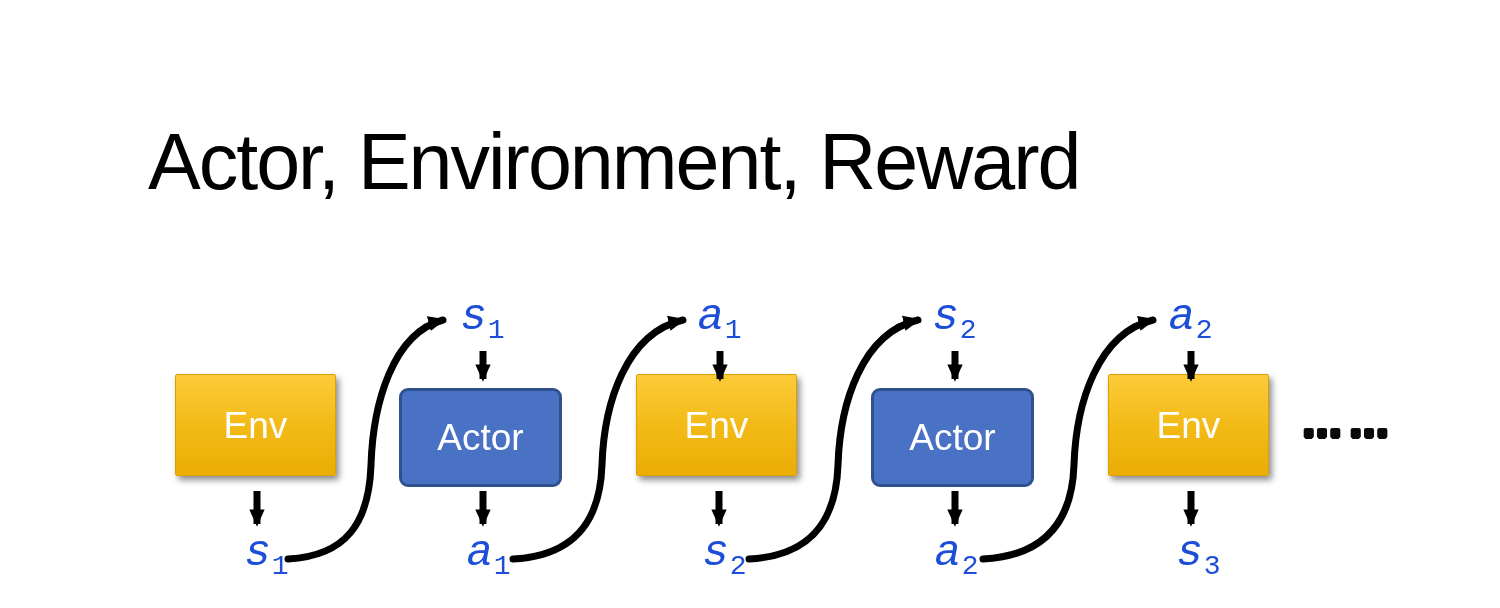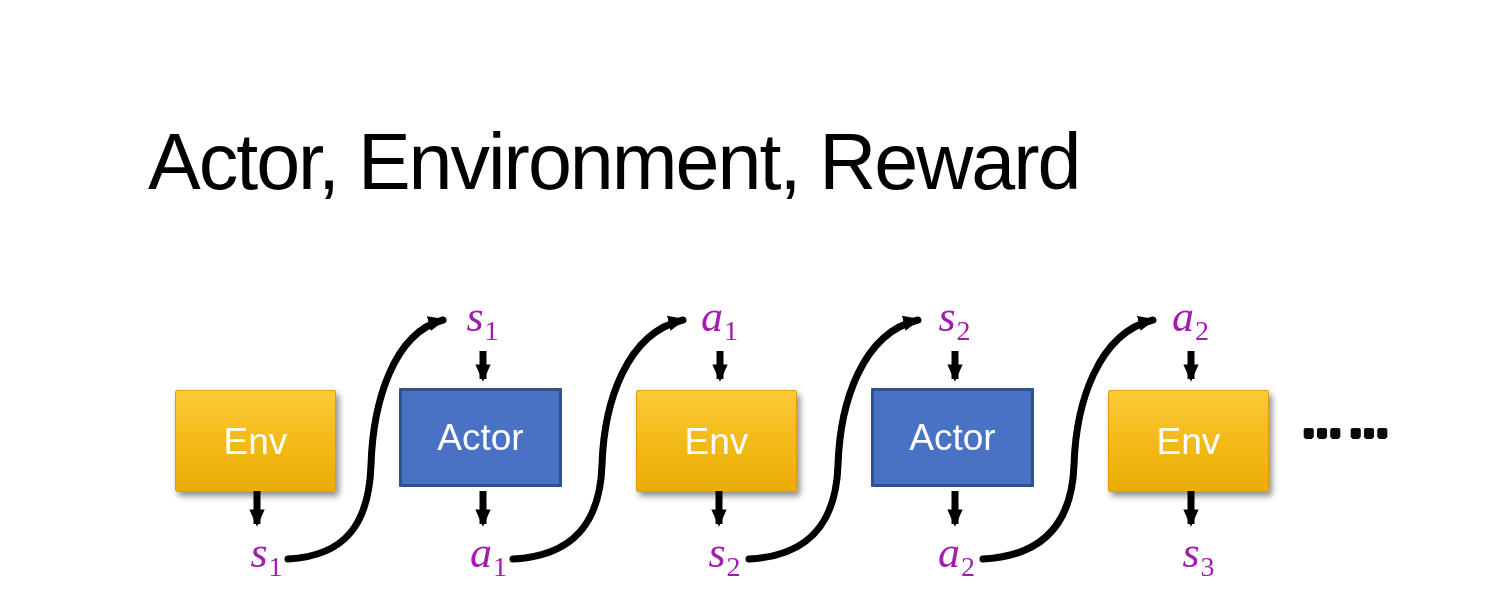--- a/index.html
+++ b/index.html
@@ -30,45 +30,45 @@
     align-items: center;
     justify-content: center;
     color: #ffffff;
     font-size: 37px;
     line-height: 1;
     box-sizing: border-box;
   }
   .env {
     width: 161px;
     height: 102px;
-    top: 390px;
+    top: 374px;
     background: linear-gradient(180deg, #FCCB38 0%, #F2B914 55%, #EBAD06 100%);
     border: 1px solid #D9A104;
     border-radius: 2px;
     box-shadow: 3px 4px 6px rgba(0,0,0,0.45);
   }
   .actor {
     width: 163px;
     height: 99px;
     top: 388px;
     background: #4A72C4;
     border: 3px solid #2F528F;
-    border-radius: 1px;
+    border-radius: 9px;
   }
   .env1   { left: 139px; }
   .actor1 { left: 363px; }
   .env2   { left: 600px; }
   .actor2 { left: 835px; }
   .env3   { left: 1072px; }
 
   .mlabel {
     position: absolute;
     transform: translateX(-50%);
-    font-family: Liberation Serif, serif;
-    color: #a21caf;
+    font-family: Liberation Mono, monospace;
+    color: #1d4ed8;
     white-space: nowrap;
     line-height: 1;
   }
   .mlabel .base {
     font-style: italic;
     font-size: 44px;
   }
   .mlabel .sub {
     font-style: normal;
     font-size: 28px;

